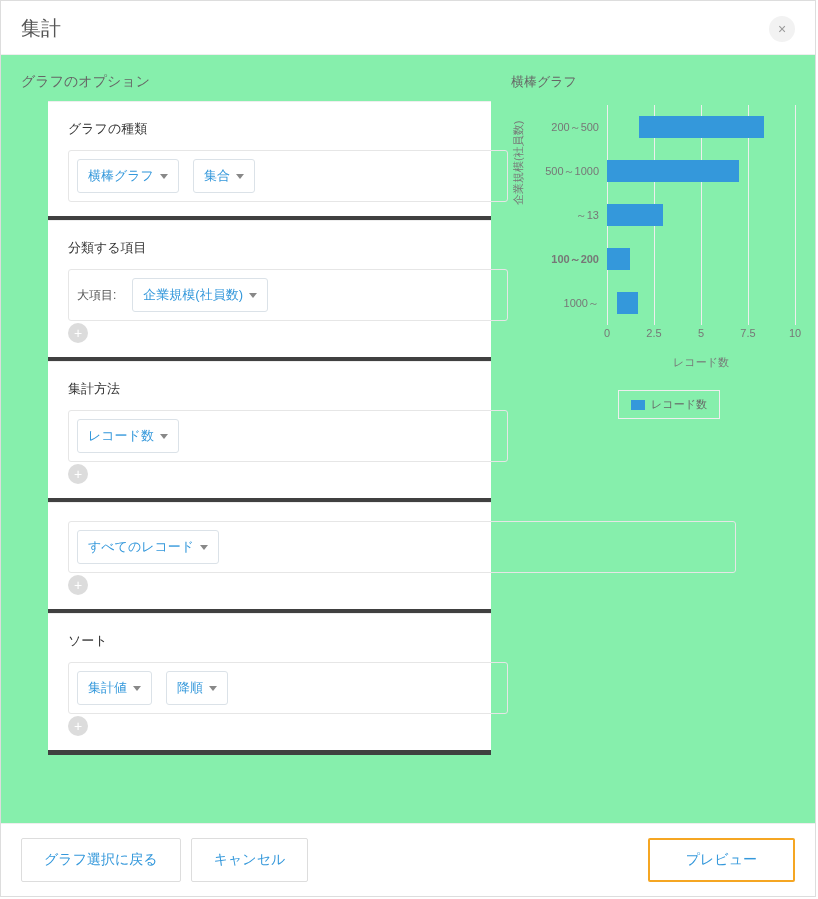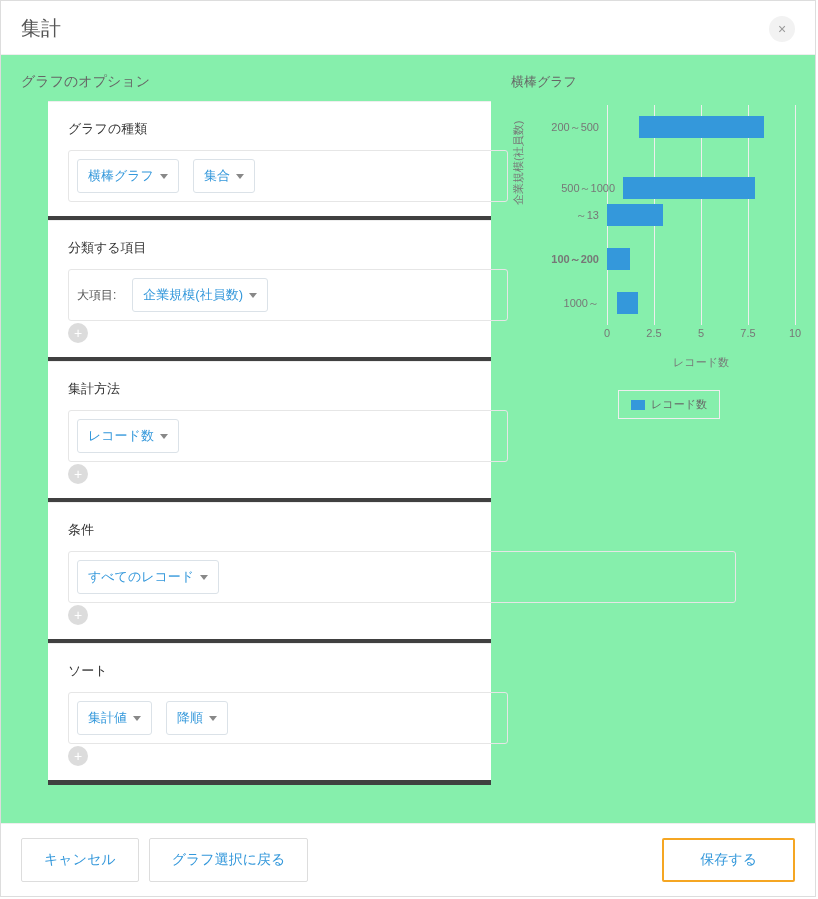--- a/index.html
+++ b/index.html
@@ -296,21 +296,20 @@
               <span>レコード数</span>
               <span class="chevron"></span>
             </div>
           </div>
           <div class="add-btn">
             <span>+</span>
           </div>
         </div>
 
         <div class="section">
-          <div class="section-label">条件</div>
           <div class="controls-box wide">
             <div class="select">
               <span>すべてのレコード</span>
               <span class="chevron"></span>
             </div>
           </div>
           <div class="add-btn">
             <span>+</span>
           </div>
         </div>
@@ -351,21 +350,21 @@
               <div class="xtick" style="left: 0%;">0</div>
               <div class="xtick" style="left: 25%;">2.5</div>
               <div class="xtick" style="left: 50%;">5</div>
               <div class="xtick" style="left: 75%;">7.5</div>
               <div class="xtick" style="left: 100%;">10</div>
             </div>
         <div class="bar-row" style="top: 11px; width: 100%; padding-left: 32px;">
               <div class="bar-label">200～500</div>
               <div class="bar" style="width: 80%; background: rgb(52, 152, 219);"></div>
             </div>
-            <div class="bar-row" style="top: 72px; width: 100%; margin-left: 16px;">
+            <div class="bar-row" style="top: 55px; width: 100%;">
               <div class="bar-label">500～1000</div>
               <div class="bar" style="width: 70%; background: rgb(52, 152, 219);"></div>
             </div>
             <div class="bar-row" style="top: 99px; width: 100%;">
               <div class="bar-label">～13</div>
               <div class="bar" style="width: 30%; background: rgb(52, 152, 219);"></div>
             </div>
             <div class="bar-row" style="top: 143px; width: 100%; font-weight: bold;">
               <div class="bar-label">100～200</div>
               <div class="bar" style="width: 12%; background: rgb(52, 152, 219);"></div>
@@ -379,19 +378,19 @@
         <div class="legend">
           <div class="legend-swatch"></div>
           <span>レコード数</span>
         </div>
       </div>
     </div>
 
   </div>
 
   <div class="footer">
+    <button class="btn">グラフ選択に戻る</button>
     <button class="btn">キャンセル</button>
-    <button class="btn">グラフ選択に戻る</button>
     <div class="spacer"></div>
-    <button class="btn save">保存する</button>
+    <button class="btn save">プレビュー</button>
   </div>
 
 </div>
 
 </body></html>

